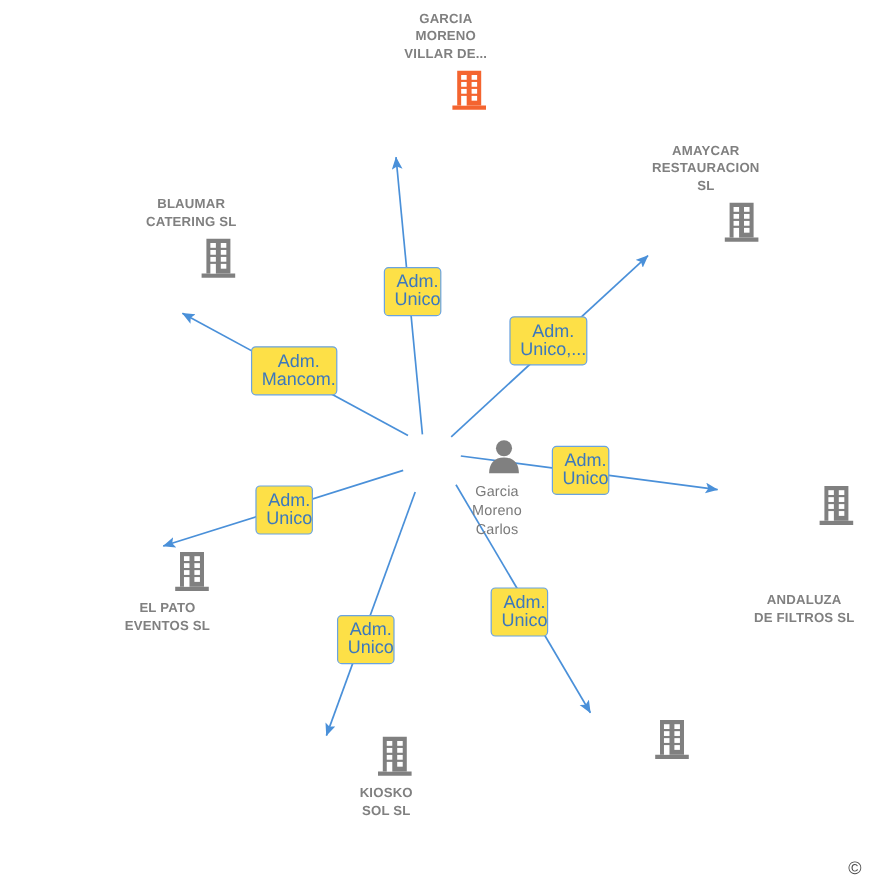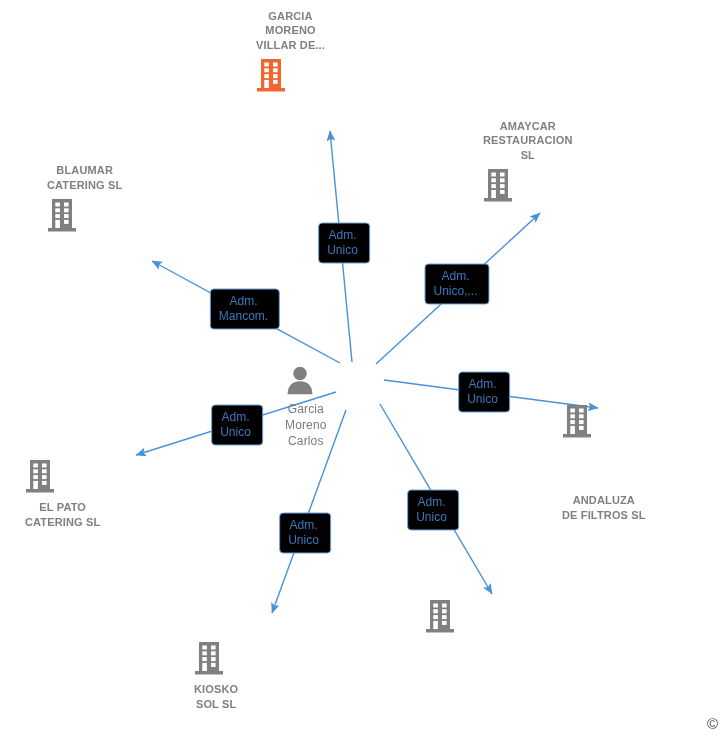--- a/index.html
+++ b/index.html
@@ -13,21 +13,21 @@
   }
   #graph{
     position:absolute;left:0;top:0;width:728px;height:740px;
   }
   svg.edges{position:absolute;left:0;top:0;width:728px;height:740px;}
 
   .node{
     position:absolute;
     display:flex;
     flex-direction:column;
-    align-items:flex-start;
+    align-items:flex-end;
     width:150px;
     margin-left:-75px;
     text-align:center;
   }
   .node .caption{
     font-size:11px;
     line-height:14.5px;
     color:#808080;
     font-weight:bold;
     letter-spacing:0.15px;
@@ -39,26 +39,26 @@
     line-height:16px;
     color:#7a7a7a;
   }
   .node .glyph{display:block;line-height:0;}
   .node.label-top .caption{margin-bottom:5px;}
   .node.label-bottom .caption{margin-top:6px;}
 
   .edge-label{
     position:absolute;
     border:1px solid #6aa3e0;
-    background:#000000;
+    background:#fde047;
     border-radius:4px;
     color:#3c78bd;
-    font-size:12px;
+    font-size:15px;
     line-height:15px;
-    padding:4px 11px 5px 8px;
+    padding:4px 0 5px 8px;
     text-align:center;
     white-space:pre-line;
     box-sizing:border-box;
     transform:translate(-50%,-50%);
     box-shadow:0 0 0 0 rgba(0,0,0,0);
   }
 
   .watermark{
     position:absolute;
     right:10px;bottom:8px;
@@ -185,23 +185,23 @@
             <rect x="8.3" y="5.5" width="4.6" height="4.0" fill="#ffffff"></rect>
             <rect x="17" y="5.5" width="4.6" height="4.0" fill="#ffffff"></rect>
             <rect x="8.3" y="11.3" width="4.6" height="4.0" fill="#ffffff"></rect>
             <rect x="17" y="11.3" width="4.6" height="4.0" fill="#ffffff"></rect>
             <rect x="8.3" y="17.1" width="4.6" height="4.0" fill="#ffffff"></rect>
             <rect x="17" y="17.1" width="4.6" height="4.0" fill="#ffffff"></rect>
             <rect x="17" y="22.9" width="4.6" height="4.0" fill="#ffffff"></rect>
             <rect x="8.3" y="22.9" width="4.6" height="8.1" fill="#ffffff"></rect>
           </svg></div>
         <div class="caption">EL PATO
-CATERING SL</div>
-      </div>
-      <div class="node label-bottom" style="left: 269px; top: 640px;">
+EVENTOS SL</div>
+      </div>
+      <div class="node label-bottom" style="left: 269px; top: 612px;">
         <div class="glyph"><svg width="30" height="36" viewBox="0 0 30 36">
             <path d="M5,2 L25,2 L25,31 L5,31 Z" fill="#808080"></path>
             <path d="M1,31 L29,31 L29,34.5 L1,34.5 Z" fill="#808080"></path>
             <rect x="8.3" y="5.5" width="4.6" height="4.0" fill="#ffffff"></rect>
             <rect x="17" y="5.5" width="4.6" height="4.0" fill="#ffffff"></rect>
             <rect x="8.3" y="11.3" width="4.6" height="4.0" fill="#ffffff"></rect>
             <rect x="17" y="11.3" width="4.6" height="4.0" fill="#ffffff"></rect>
             <rect x="8.3" y="17.1" width="4.6" height="4.0" fill="#ffffff"></rect>
             <rect x="17" y="17.1" width="4.6" height="4.0" fill="#ffffff"></rect>
             <rect x="17" y="22.9" width="4.6" height="4.0" fill="#ffffff"></rect>

